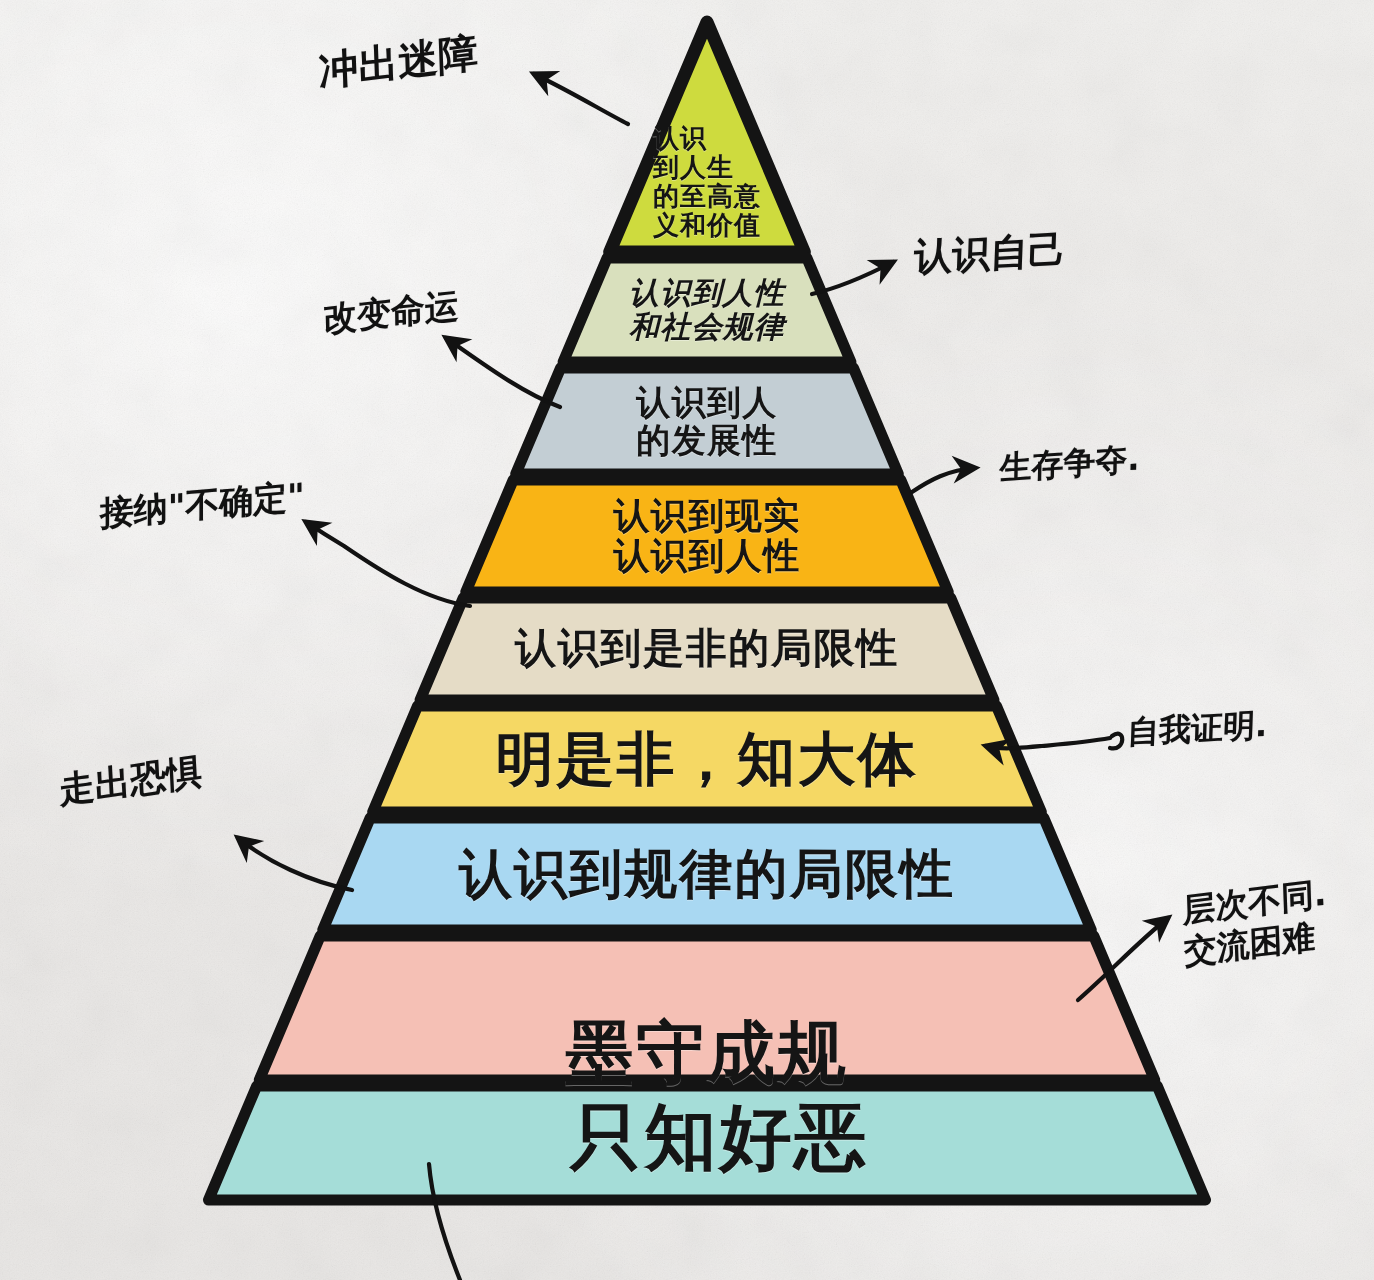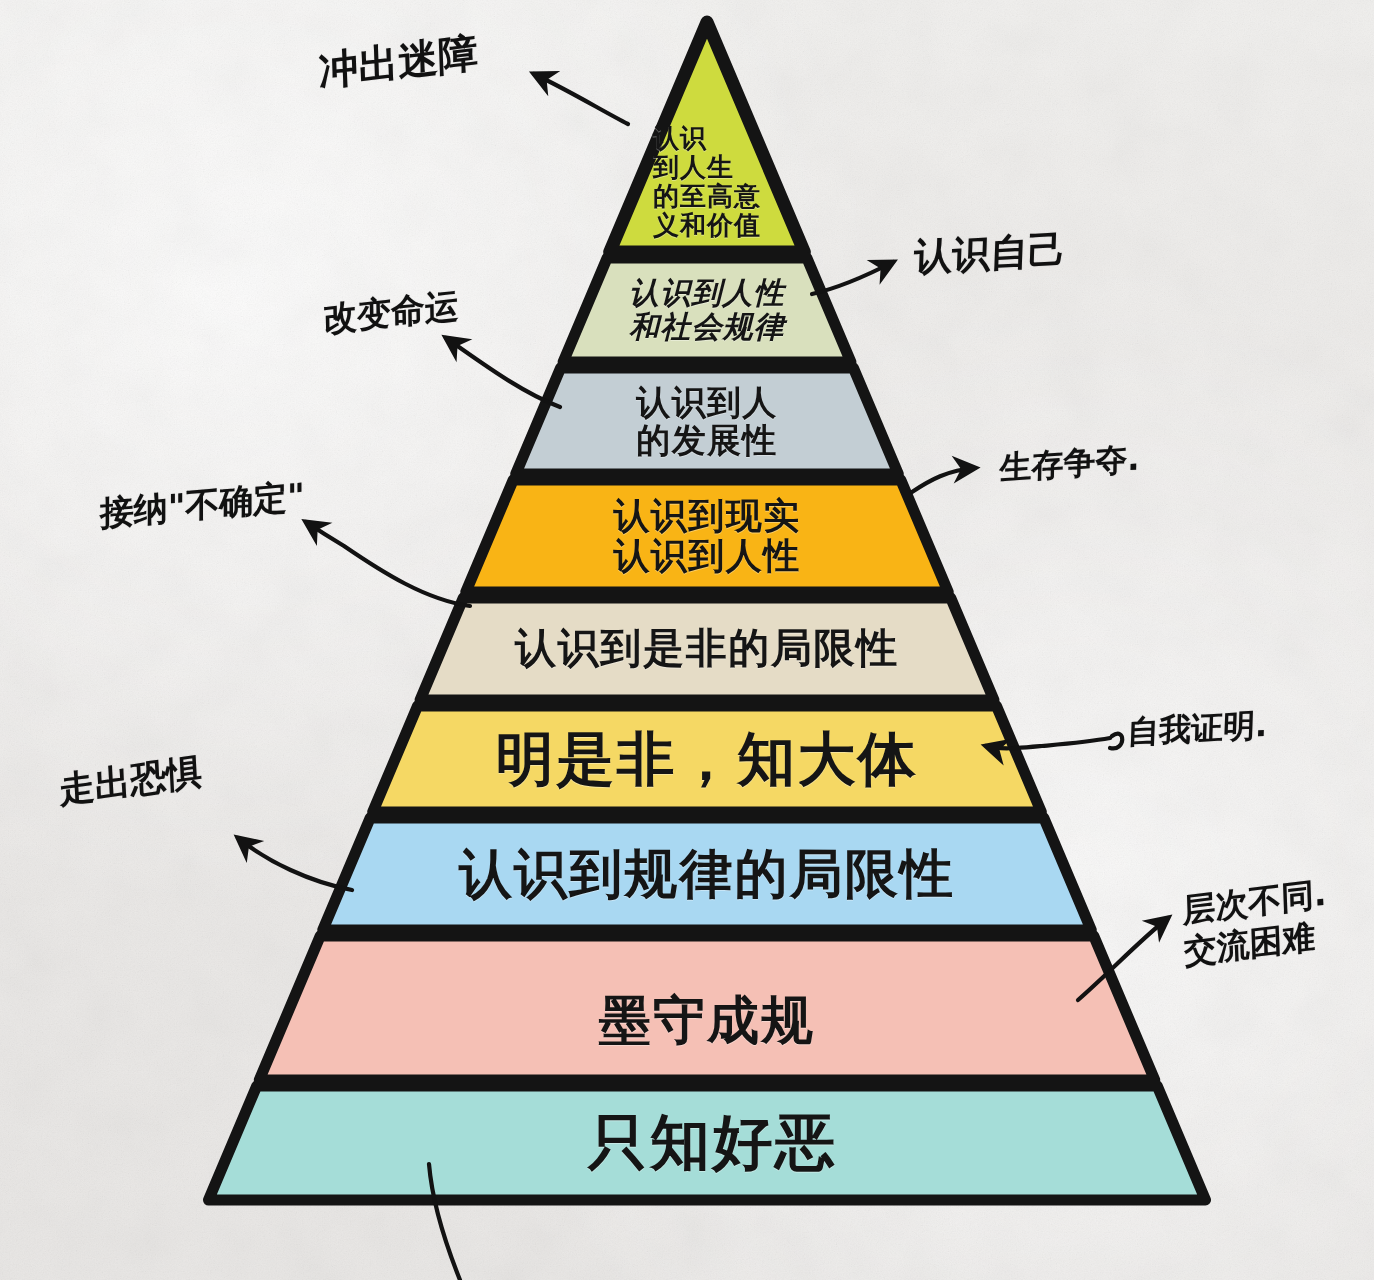--- a/index.html
+++ b/index.html
@@ -106,22 +106,22 @@
 义和价值</div>
       <div class="tier-label" style="left: 579.121px; top: 258px; width: 255.759px; height: 104px; font-size: 30px; font-style: italic;">认识到人性
 和社会规律</div>
       <div class="tier-label" style="left: 531.725px; top: 368px; width: 350.55px; height: 106px; font-size: 34px;">认识到人
 的发展性</div>
       <div class="tier-label" style="left: 481.79px; top: 480px; width: 450.419px; height: 112px; font-size: 36px;">认识到现实
 认识到人性</div>
       <div class="tier-label" style="left: 436.087px; top: 598px; width: 541.825px; height: 102px; font-size: 41px;">认识到是非的局限性</div>
       <div class="tier-label" style="left: 388.692px; top: 706px; width: 636.616px; height: 106px; font-size: 58px;">明是非，知大体</div>
       <div class="tier-label" style="left: 338.757px; top: 818px; width: 736.486px; height: 112px; font-size: 53px;">认识到规律的局限性</div>
-      <div class="tier-label" style="left: 275.281px; top: 948px; width: 863.438px; height: 144px; font-size: 52px;">墨守成规</div>
-      <div class="tier-label" style="left: 230px; top: 1086px; width: 965px; height: 114px; font-size: 60px;">只知好恶</div>
+      <div class="tier-label" style="left: 275.281px; top: 980px; width: 863.438px; height: 144px; font-size: 68px;">墨守成规</div>
+      <div class="tier-label" style="left: 237px; top: 1086px; width: 965px; height: 114px; font-size: 72px; font-family: Liberation Mono, monospace;">只知好恶</div>
     </div>
 
   <svg id="annot-svg" width="1374" height="1280">
     <defs>
       <marker id="ah" viewBox="0 0 12 12" refX="9" refY="6" markerWidth="8" markerHeight="8" orient="auto-start-reverse">
         <path d="M1,1 L11,6 L1,11 L4,6 Z" fill="#121212"></path>
       </marker>
     </defs>
     <g id="arrows" fill="none" stroke="#121212" stroke-width="4.2" stroke-linecap="round">
         <path d="M 534 74 C 572 92, 604 112, 628 124" marker-start="url(#ah)"></path>

